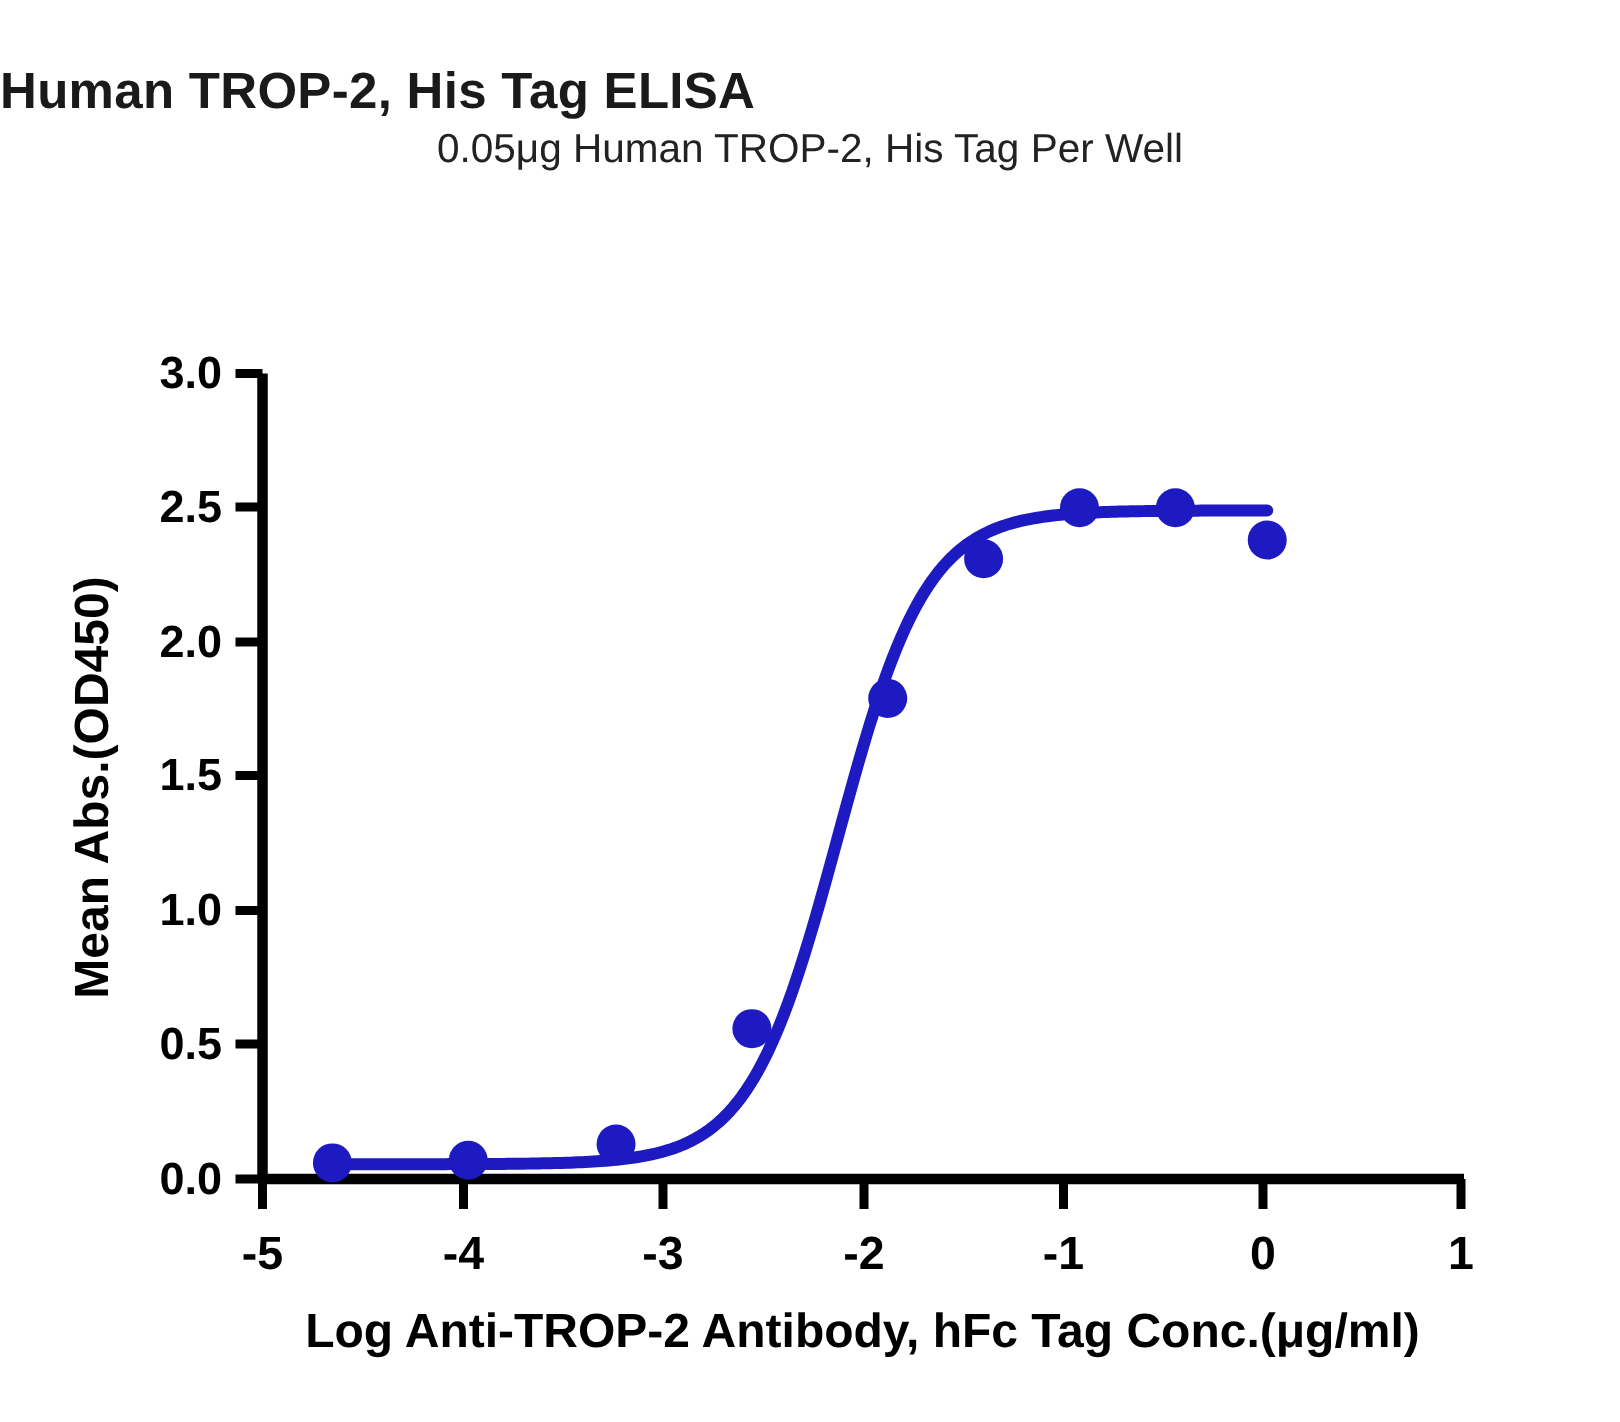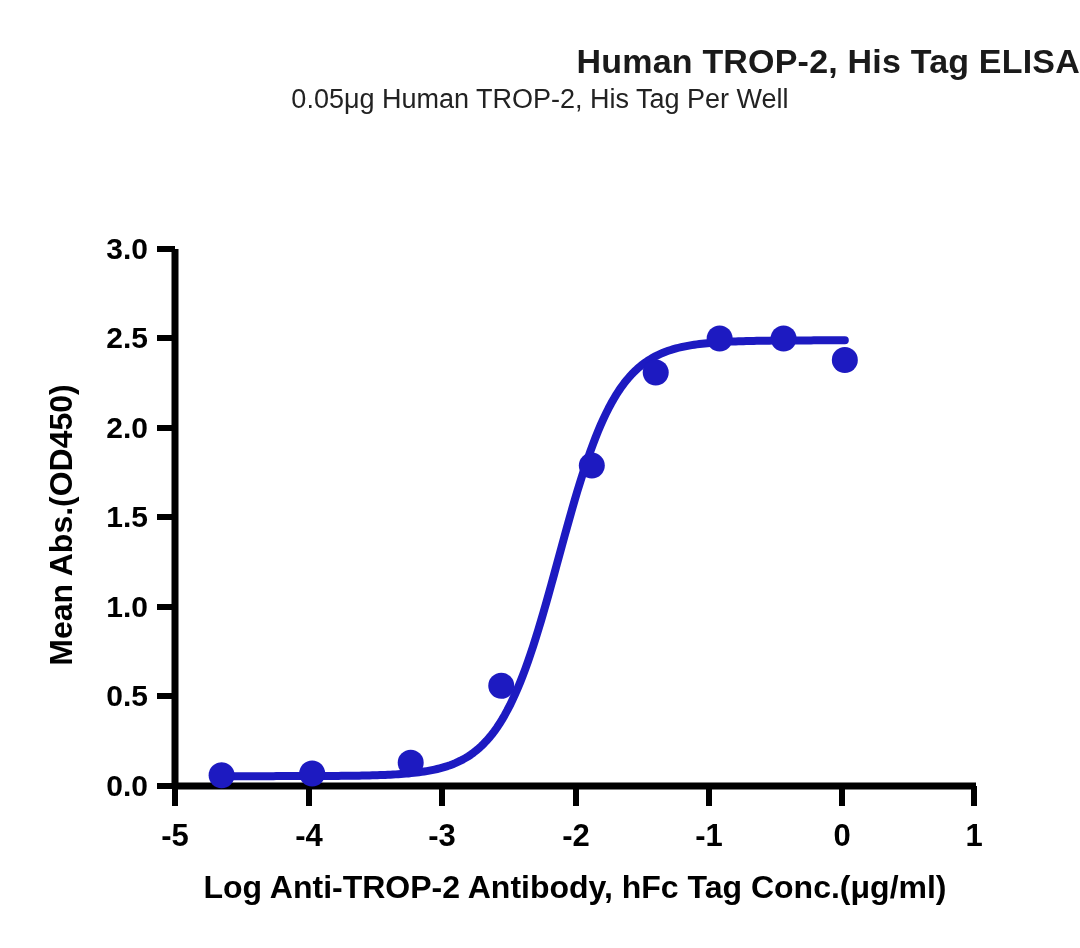--- a/index.html
+++ b/index.html
@@ -16,21 +16,21 @@
   }
   .figure {
     position: absolute;
     inset: 0;
   }
   .title {
     position: absolute;
     top: 42px;
     left: 0;
     width: 1080px;
-    text-align: right;
+    text-align: left;
     font-size: 34px;
     font-weight: bold;
     color: #1a1a1a;
     letter-spacing: 0.2px;
   }
   .subtitle {
     position: absolute;
     top: 84px;
     left: 0;
     width: 1080px;

